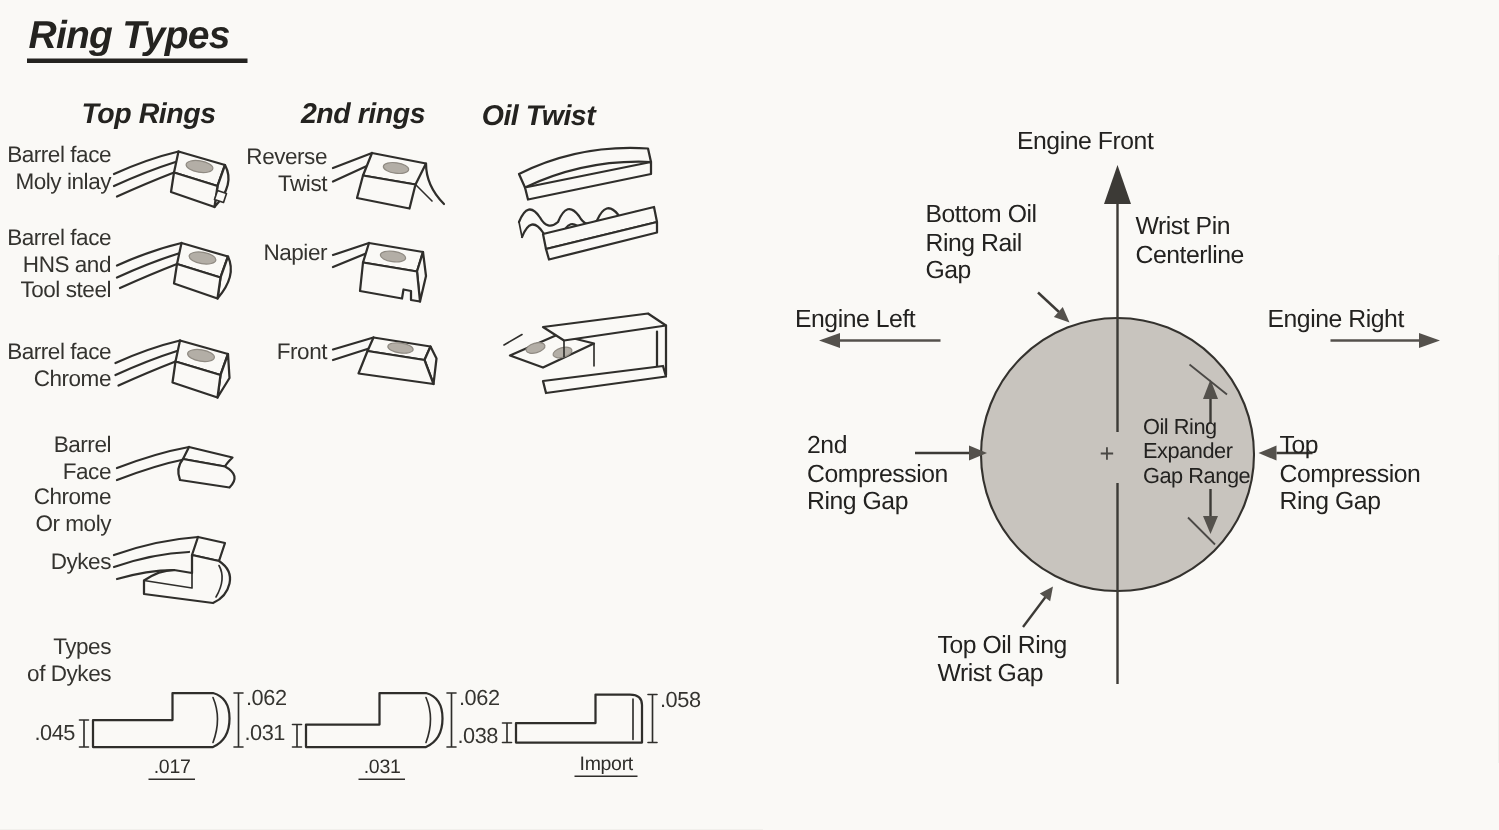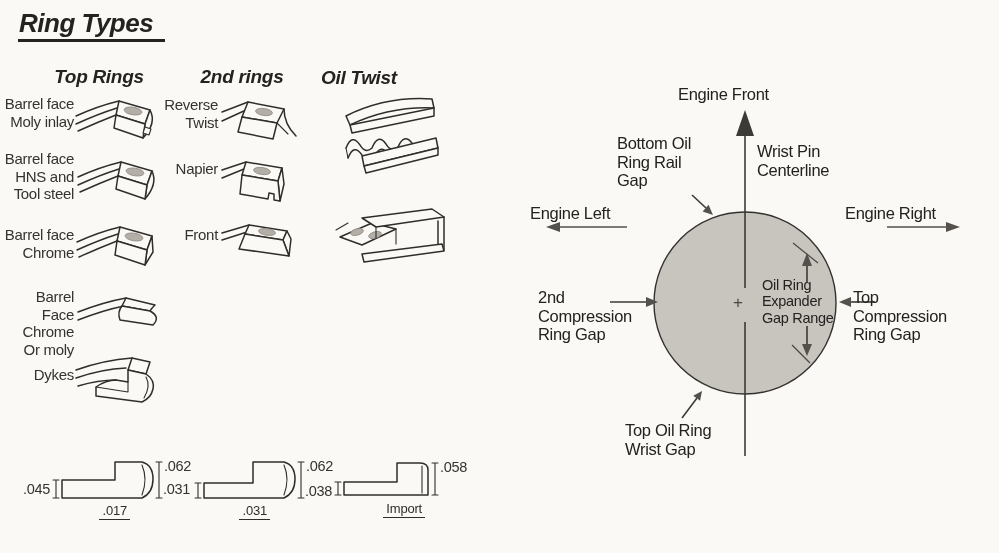--- a/index.html
+++ b/index.html
@@ -65,20 +65,22 @@
 Moly inlay</div>
   <div class="abs lbl ml" style="left:0;top:150px;width:74px;">Barrel face
 HNS and
 Tool steel</div>
   <div class="abs lbl ml" style="left:0;top:226px;width:74px;">Barrel face
 Chrome</div>
   <div class="abs lbl ml" style="left:0;top:288px;width:74px;">Barrel Face
 Chrome
 Or moly</div>
   <div class="abs lbl ml" style="left:0;top:366px;width:74px;">Dykes</div>
+  <div class="abs lbl ml" style="left:0;top:423px;width:74px;">Types
+of Dykes</div>
 
   <div class="abs lbl ml" style="left:150px;top:96px;width:68px;">Reverse
 Twist</div>
   <div class="abs lbl ml" style="left:150px;top:160px;width:68px;">Napier</div>
   <div class="abs lbl ml" style="left:150px;top:226px;width:68px;">Front</div>
 
   <svg class="draw" style="left:76px;top:97px;" width="84" height="48" viewBox="0 0 84 48">
     <path d="M0,19 Q22,9 43,4"></path>
       <path d="M0,27 Q22,17 41,11"></path>
       <path d="M2,34 Q22,25 40,18"></path>

